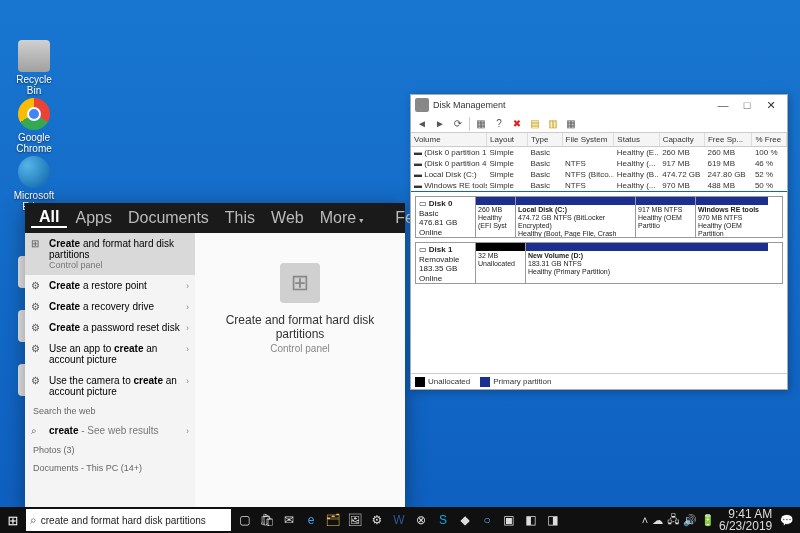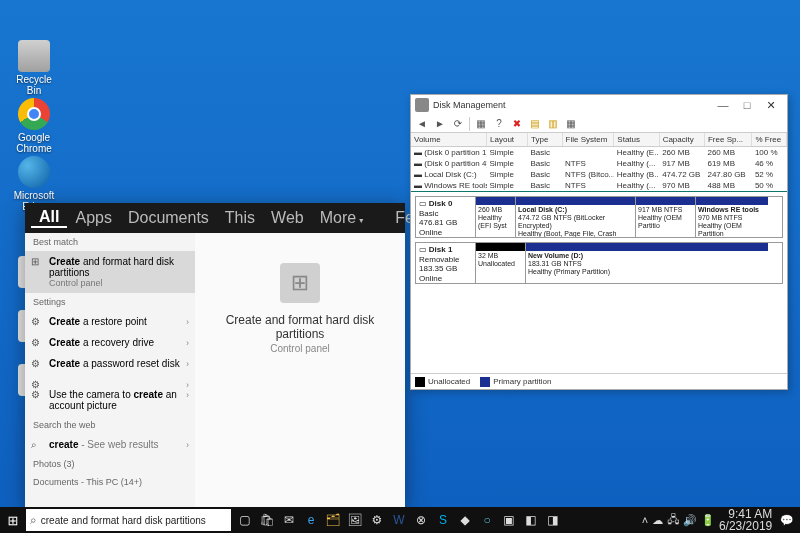--- a/index.html
+++ b/index.html
@@ -108,32 +108,30 @@
     <span>Documents</span>
     <span>This</span>
     <span>Web</span>
     <span class="more">More</span>
     <span class="spacer"></span>
     <span>Feedback</span>
     <span class="dots">⋯</span>
   </div>
   <div class="sf-body">
     <div class="sf-left">
-      <div class="sf-sec">Best match</div>
       <div class="sf-item selected">
         <span class="ic">⊞</span>
         <div><b>Create</b><span> and format hard disk partitions</span></div>
         <div class="sub">Control panel</div>
       </div>
-      <div class="sf-sec">Settings</div>
       <div id="settings-items">
           <div class="sf-item"><span class="ic">⚙</span><span><b>Create</b> a restore point</span><span class="chev">›</span></div>
           <div class="sf-item"><span class="ic">⚙</span><span><b>Create</b> a recovery drive</span><span class="chev">›</span></div>
           <div class="sf-item"><span class="ic">⚙</span><span><b>Create</b> a password reset disk</span><span class="chev">›</span></div>
-          <div class="sf-item"><span class="ic">⚙</span><span class="chev">›</span></div>
+          <div class="sf-item"><span class="ic">⚙</span><span>Use an app to <b>create</b> an account picture</span><span class="chev">›</span></div>
           <div class="sf-item"><span class="ic">⚙</span><span>Use the camera to <b>create</b> an account picture</span><span class="chev">›</span></div>
         </div>
       <div class="sf-sec">Search the web</div>
       <div class="sf-item">
         <span class="ic">⌕</span>
         <span><b>create</b><span style="color:#777"> - See web results</span></span>
         <span class="chev">›</span>
       </div>
       <div class="sf-sec">Photos (3)</div>
       <div class="sf-sec">Documents - This PC (14+)</div>

